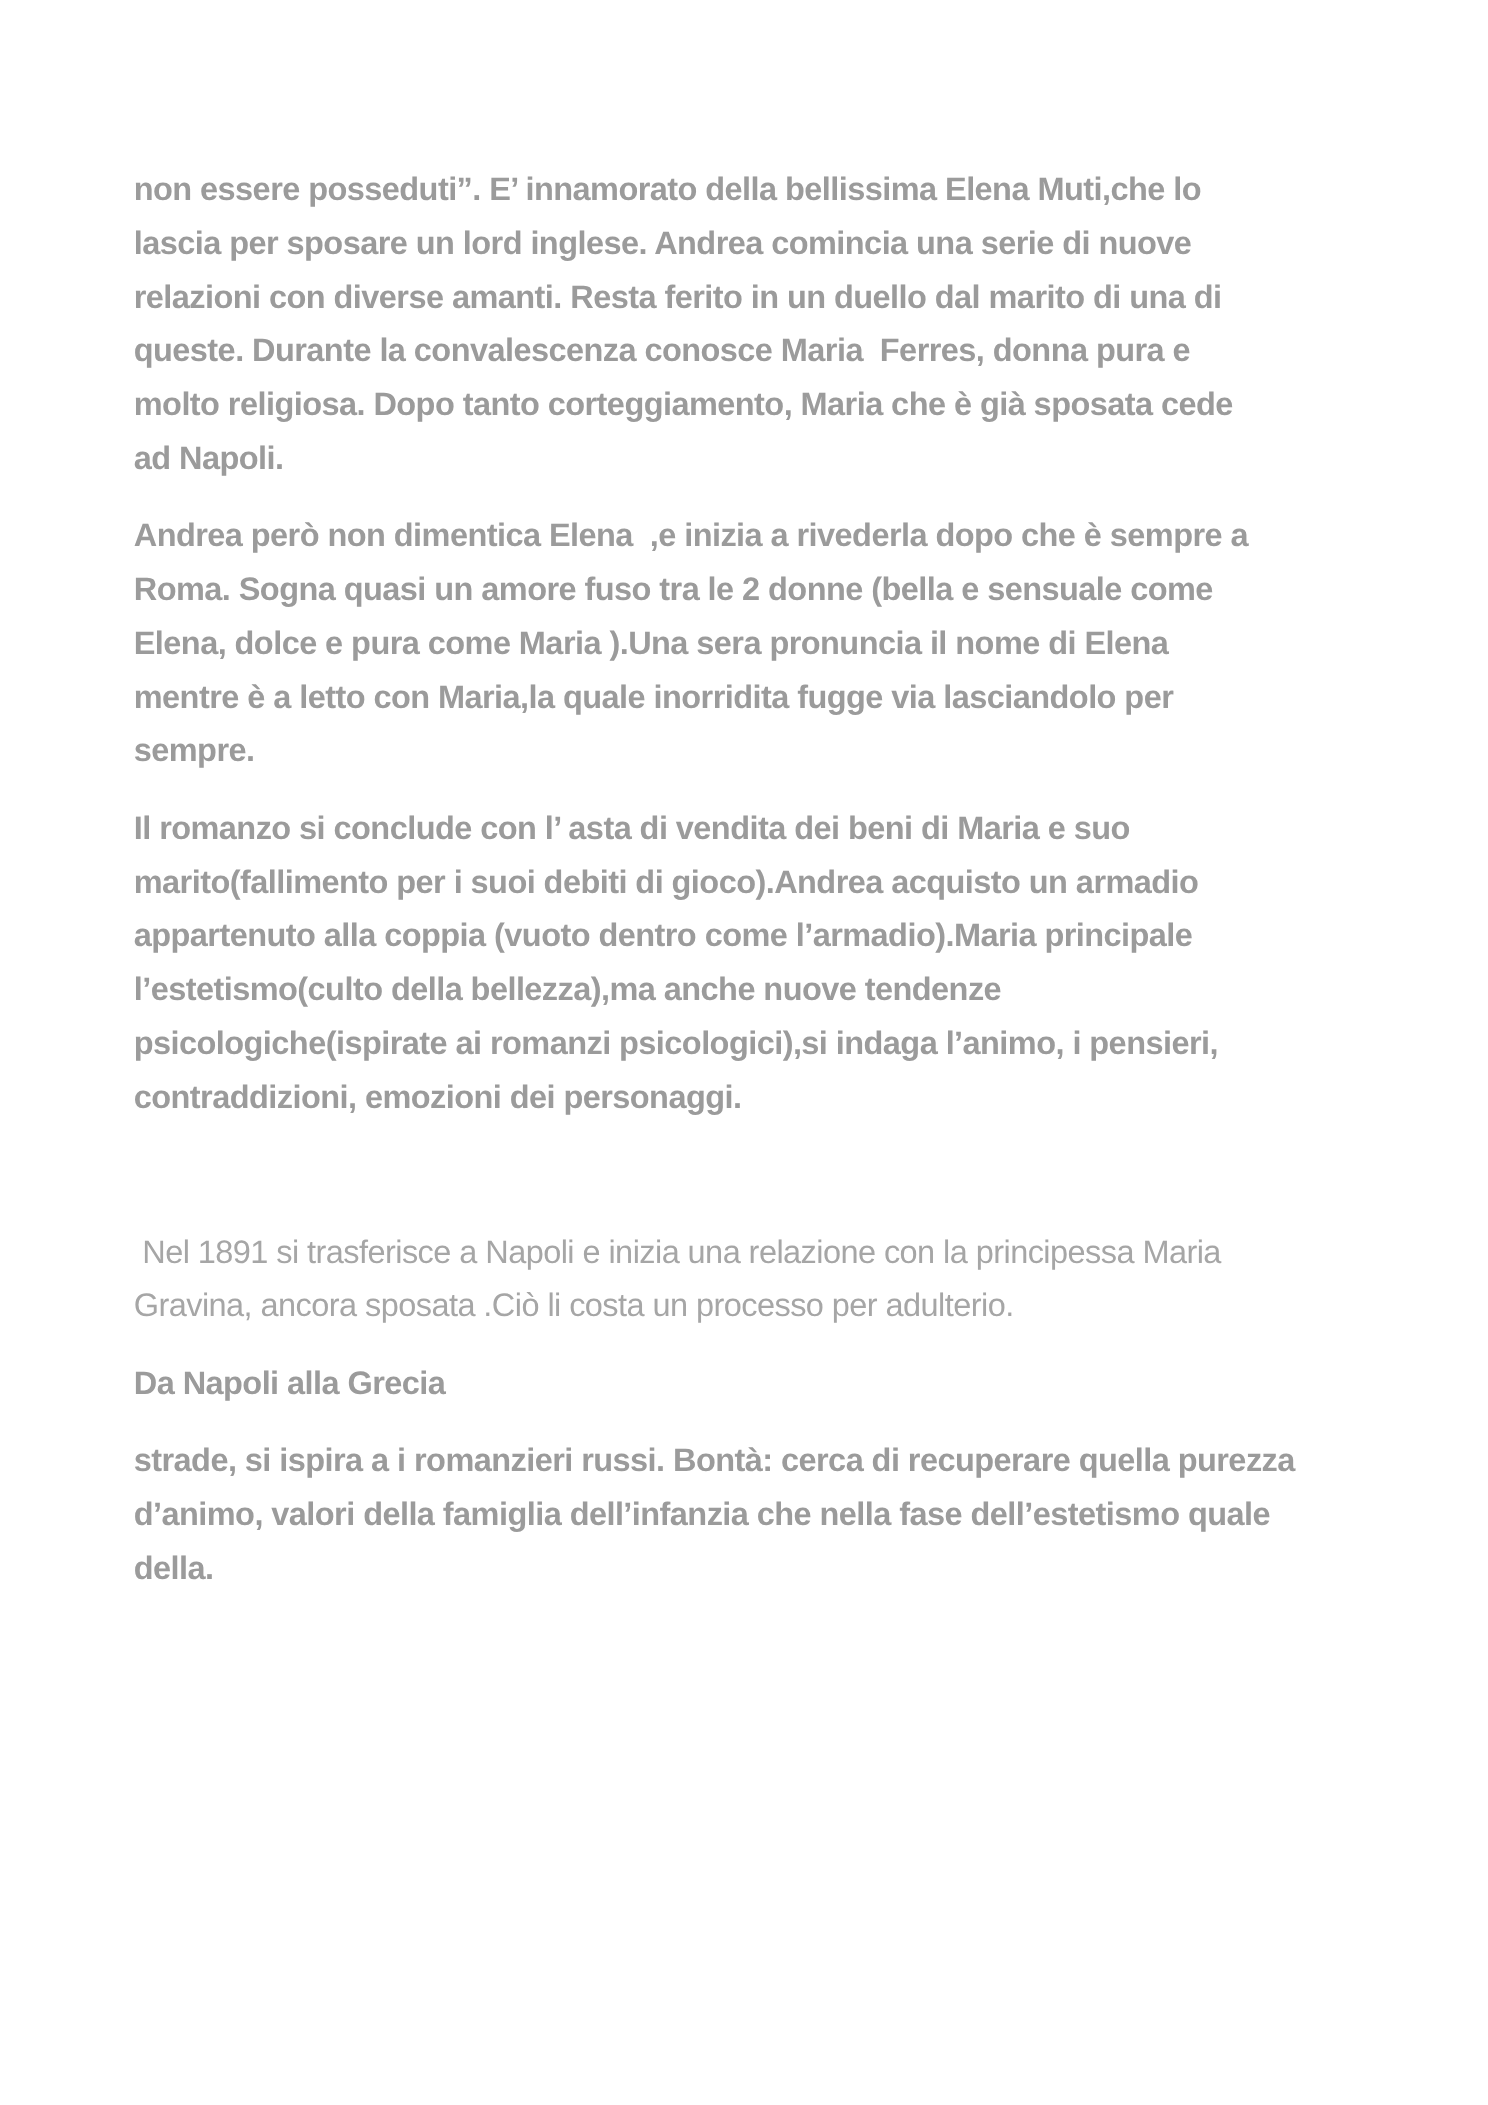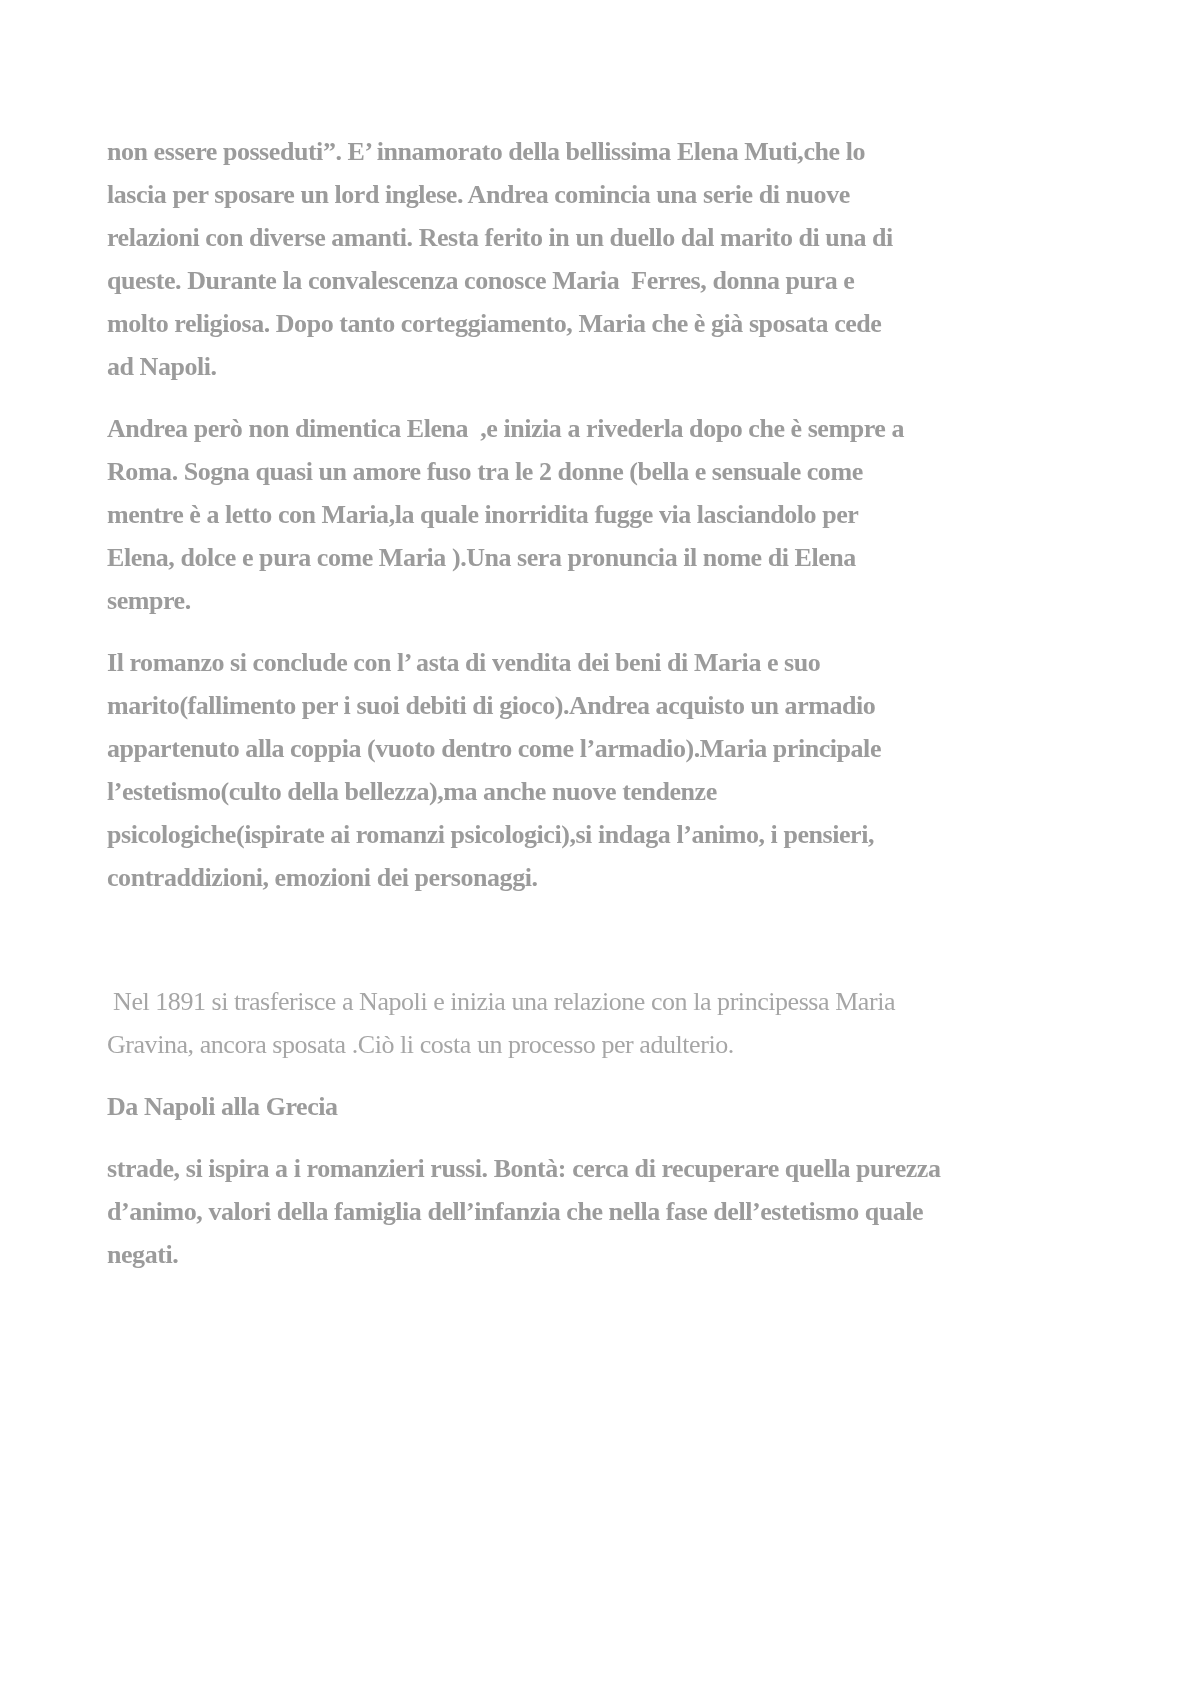--- a/index.html
+++ b/index.html
@@ -6,21 +6,21 @@
     margin: 0;
     padding: 0;
     background: #ffffff;
   }
   .page {
     position: relative;
     width: 1190px;
     height: 1684px;
     background: #ffffff;
     overflow: hidden;
-    font-family: Liberation Serif, serif;
+    font-family: Liberation Sans, sans-serif;
   }
   .content {
     position: absolute;
     top: 130px;
     left: 107px;
     width: 1010px;
   }
   .paragraph {
     margin: 0 0 19px 0;
   }
@@ -55,22 +55,22 @@
         <div class="line">non essere posseduti”. E’ innamorato della bellissima Elena Muti,che lo</div>
         <div class="line">lascia per sposare un lord inglese. Andrea comincia una serie di nuove</div>
         <div class="line">relazioni con diverse amanti. Resta ferito in un duello dal marito di una di</div>
         <div class="line">queste. Durante la convalescenza conosce Maria  Ferres, donna pura e</div>
         <div class="line">molto religiosa. Dopo tanto corteggiamento, Maria che è già sposata cede</div>
         <div class="line">ad Napoli.</div>
       </div>
       <div class="paragraph bold">
         <div class="line">Andrea però non dimentica Elena  ,e inizia a rivederla dopo che è sempre a</div>
         <div class="line">Roma. Sogna quasi un amore fuso tra le 2 donne (bella e sensuale come</div>
+        <div class="line">Elena, dolce e pura come Maria ).Una sera pronuncia il nome di Elena</div>
         <div class="line">mentre è a letto con Maria,la quale inorridita fugge via lasciandolo per</div>
-        <div class="line">Elena, dolce e pura come Maria ).Una sera pronuncia il nome di Elena</div>
         <div class="line">sempre.</div>
       </div>
       <div class="paragraph bold">
         <div class="line">Il romanzo si conclude con l’ asta di vendita dei beni di Maria e suo</div>
         <div class="line">marito(fallimento per i suoi debiti di gioco).Andrea acquisto un armadio</div>
         <div class="line">appartenuto alla coppia (vuoto dentro come l’armadio).Maria principale</div>
         <div class="line">l’estetismo(culto della bellezza),ma anche nuove tendenze</div>
         <div class="line">psicologiche(ispirate ai romanzi psicologici),si indaga l’animo, i pensieri,</div>
         <div class="line">contraddizioni, emozioni dei personaggi.</div>
       </div>
@@ -80,16 +80,16 @@
       <div class="paragraph regular">
         <div class="line"> Nel 1891 si trasferisce a Napoli e inizia una relazione con la principessa Maria</div>
         <div class="line">Gravina, ancora sposata .Ciò li costa un processo per adulterio.</div>
       </div>
       <div class="paragraph bold">
         <div class="line">Da Napoli alla Grecia</div>
       </div>
       <div class="paragraph bold">
         <div class="line">strade, si ispira a i romanzieri russi. Bontà: cerca di recuperare quella purezza</div>
         <div class="line">d’animo, valori della famiglia dell’infanzia che nella fase dell’estetismo quale</div>
-        <div class="line">negati.</div>
+        <div class="line">della.</div>
       </div>
     </div>
 </div>
 
 </body></html>

